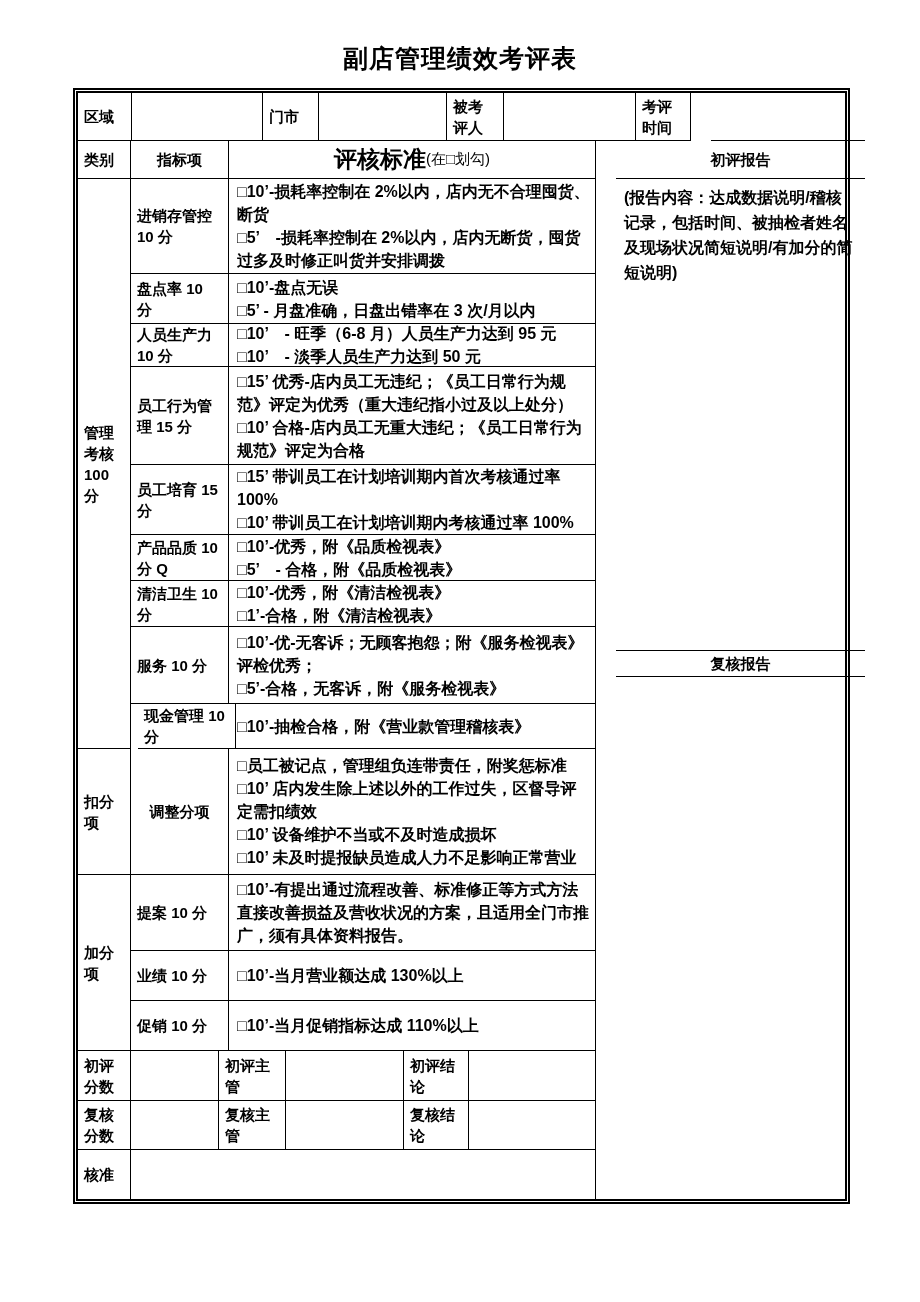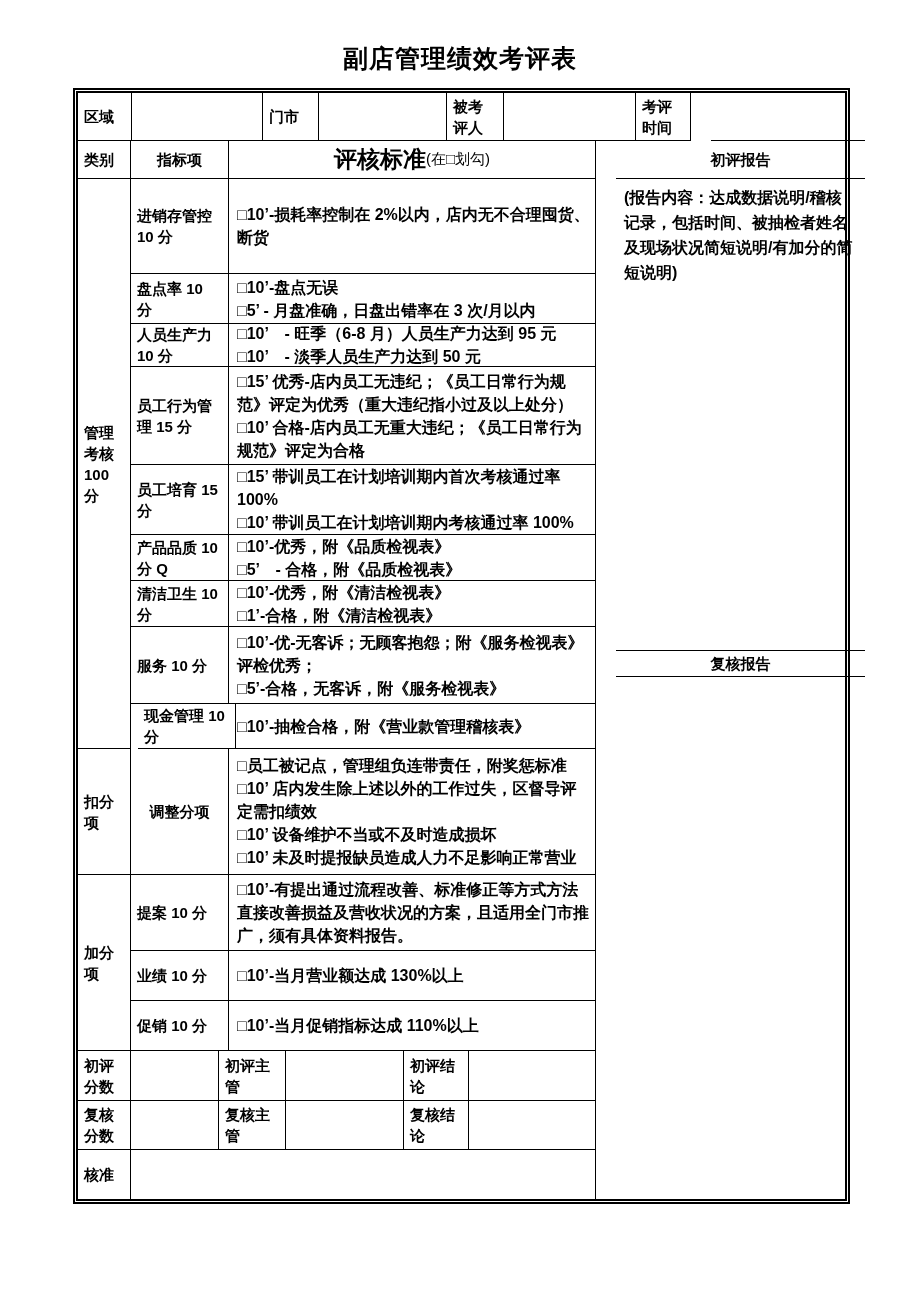--- a/index.html
+++ b/index.html
@@ -49,20 +49,21 @@
     </div>
     <div class="c lbl ctr nr" style="left:518px;top:48px;width:249px;height:38px">初评报告</div>
 
     <div class="c lbl" style="left:0;top:86px;width:53px;height:570px">管理考核 100 分</div>
     <div class="c lbl" style="left:0;top:782px;width:53px;height:176px">加分项</div>
     <div class="c lbl" style="left:0;top:656px;width:53px;height:126px">扣分项</div>
 
     <div class="c lbl" style="left:53px;top:86px;width:98px;height:95px">进销存管控 10 分</div>
     <div class="c crit" style="left:151px;top:86px;width:367px;height:95px">
       <span class="opt">□10’-损耗率控制在 2%以内，店内无不合理囤货、断货</span>
+      <span class="opt">□5’　-损耗率控制在 2%以内，店内无断货，囤货过多及时修正叫货并安排调拨</span>
     </div>
 
     <div class="c lbl" style="left:53px;top:181px;width:98px;height:50px">盘点率 10 分</div>
     <div class="c crit" style="left:151px;top:181px;width:367px;height:50px">
       <span class="opt">□10’-盘点无误</span>
       <span class="opt">□5’ - 月盘准确，日盘出错率在 3 次/月以内</span>
     </div>
 
     <div class="c lbl" style="left:53px;top:231px;width:98px;height:43px">人员生产力 10 分</div>
     <div class="c crit" style="left:151px;top:231px;width:367px;height:43px">

